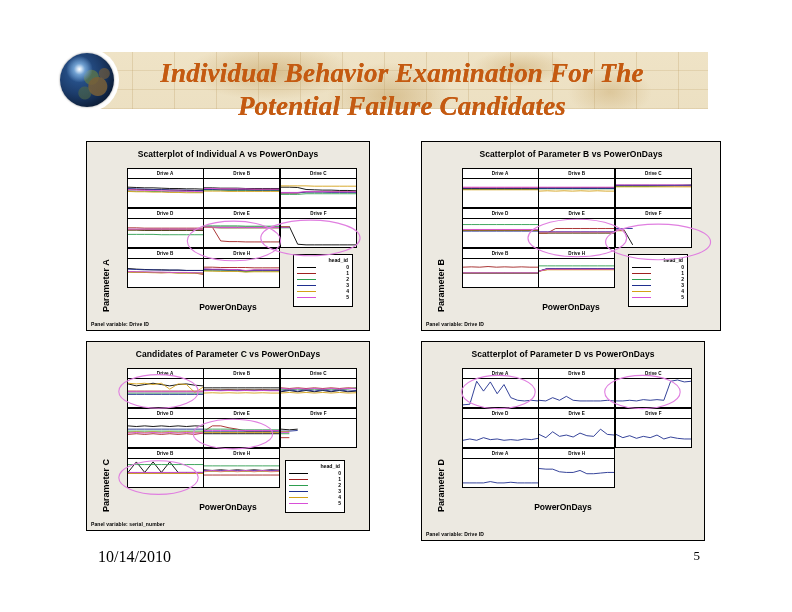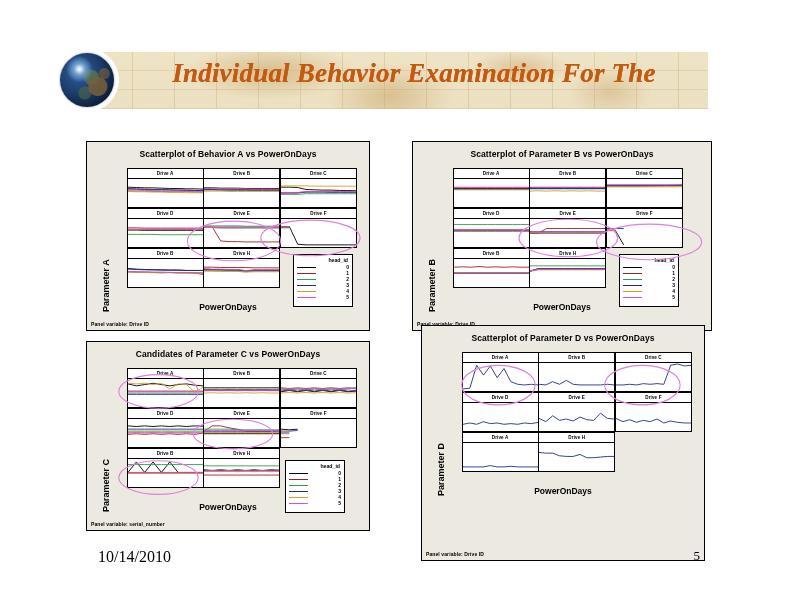--- a/index.html
+++ b/index.html
@@ -20,21 +20,21 @@
       repeating-linear-gradient(90deg, rgba(190,160,105,.30) 0 1px, rgba(0,0,0,0) 1px 42px),
       repeating-linear-gradient(0deg, rgba(190,160,105,.25) 0 1px, rgba(0,0,0,0) 1px 19px),
       radial-gradient(ellipse 120px 40px at 180px 20px, rgba(196,160,95,.55), rgba(0,0,0,0) 70%),
       radial-gradient(ellipse 90px 48px at 300px 44px, rgba(196,160,95,.50), rgba(0,0,0,0) 70%),
       radial-gradient(ellipse 70px 26px at 430px 16px, rgba(196,160,95,.45), rgba(0,0,0,0) 70%),
       radial-gradient(ellipse 60px 36px at 520px 40px, rgba(196,160,95,.40), rgba(0,0,0,0) 70%),
       linear-gradient(180deg,#efe3c6 0%,#ece0c2 100%);
     overflow:hidden;
   }
   .title-text{
-    position:absolute;left:108px;top:57px;width:612px;
+    position:absolute;left:96px;top:57px;width:612px;
     text-align:center;
     font-family:"Liberation Serif", serif;
     font-style:italic;font-weight:bold;
     font-size:27px;line-height:33px;
     color:#c45a11;
     letter-spacing:.2px;
     text-shadow:0 0 0 #c45a11;
   }
   .title-line1{display:block;}
   .title-line2{display:block;}
@@ -146,24 +146,25 @@
 </head>
 <body>
 
 <div class="slide">
 
   <div class="title-band"></div>
   <div class="globe-halo"></div>
   <div class="globe"></div>
   <div class="title-text">
     <span class="title-line1">Individual Behavior Examination For The</span>
+    <span class="title-line2">Potential Failure Candidates</span>
   </div>
 
   <div class="chart" id="c0" style="left:86px;top:141px;width:284px;height:190px;">
-    <div class="chart-title">Scatterplot of Behavior A vs PowerOnDays</div>
+    <div class="chart-title">Scatterplot of Individual A vs PowerOnDays</div>
     <div class="ylabel" style="left:14px;top:170px;font-size:9px;">Parameter A</div>
     <div class="grid" style="left:40px;top:26px;width:230px;height:120px;">
         <div class="cell">
           <div class="cell-hdr">Drive A</div>
           <div class="cell-plot">
             <svg viewBox="0 0 100 40" preserveAspectRatio="none">
               <polyline points="0.00,12.44 11.11,12.89 22.22,13.33 33.33,13.33 44.44,13.78 55.56,14.22 66.67,14.22 77.78,14.67 88.89,14.67 100.00,15.11" fill="none" stroke="#000000" stroke-width="0.9" vector-effect="non-scaling-stroke"></polyline>
               <polyline points="0.00,15.11 11.11,15.56 22.22,15.56 33.33,16.00 44.44,16.00 55.56,16.44 66.67,16.44 77.78,16.89 88.89,16.89 100.00,17.33" fill="none" stroke="#a02020" stroke-width="0.9" vector-effect="non-scaling-stroke"></polyline>
               <polyline points="0.00,17.33 11.11,17.78 22.22,17.78 33.33,18.22 44.44,18.22 55.56,18.67 66.67,18.67 77.78,18.67 88.89,19.11 100.00,19.11" fill="none" stroke="#2e9e4f" stroke-width="0.9" vector-effect="non-scaling-stroke"></polyline>
               <polyline points="0.00,14.22 11.11,14.67 22.22,15.11 33.33,15.56 44.44,15.56 55.56,16.00 66.67,16.44 77.78,16.44 88.89,16.89 100.00,16.89" fill="none" stroke="#1f2f8f" stroke-width="0.9" vector-effect="non-scaling-stroke"></polyline>
@@ -293,21 +294,21 @@
           <span class="legend-label">5</span>
         </div>
       </div>
     <div class="panelnote">Panel variable: Drive ID</div>
     <svg class="anno" viewBox="0 0 284 190" preserveAspectRatio="none">
       <ellipse cx="148" cy="100" rx="47" ry="20" fill="none" stroke="#e07fe0" stroke-width="1.1"></ellipse>
       <ellipse cx="225" cy="97" rx="50" ry="18" fill="none" stroke="#e07fe0" stroke-width="1.1"></ellipse>
     </svg>
   </div>
 
-  <div class="chart" id="c1" style="left:412px;top:141px;width:300px;height:190px;">
+  <div class="chart" id="c1" style="left:421px;top:141px;width:300px;height:190px;">
     <div class="chart-title">Scatterplot of Parameter B vs PowerOnDays</div>
     <div class="ylabel" style="left:14px;top:170px;font-size:9px;">Parameter B</div>
     <div class="grid" style="left:40px;top:26px;width:230px;height:120px;">
         <div class="cell">
           <div class="cell-hdr">Drive A</div>
           <div class="cell-plot">
             <svg viewBox="0 0 100 40" preserveAspectRatio="none">
               <polyline points="0.00,14.22 11.11,14.22 22.22,14.22 33.33,14.22 44.44,14.22 55.56,14.22 66.67,14.22 77.78,14.22 88.89,14.22 100.00,14.22" fill="none" stroke="#000000" stroke-width="0.9" vector-effect="non-scaling-stroke"></polyline>
               <polyline points="0.00,13.33 11.11,13.33 22.22,13.33 33.33,13.33 44.44,13.33 55.56,13.33 66.67,13.33 77.78,13.33 88.89,13.33 100.00,13.33" fill="none" stroke="#a02020" stroke-width="0.9" vector-effect="non-scaling-stroke"></polyline>
               <polyline points="0.00,15.56 11.11,15.56 22.22,15.56 33.33,15.56 44.44,15.56 55.56,15.56 66.67,15.56 77.78,15.56 88.89,15.56 100.00,15.56" fill="none" stroke="#2e9e4f" stroke-width="0.9" vector-effect="non-scaling-stroke"></polyline>
@@ -584,21 +585,21 @@
         </div>
       </div>
     <div class="panelnote">Panel variable: serial_number</div>
     <svg class="anno" viewBox="0 0 284 190" preserveAspectRatio="none">
       <ellipse cx="72" cy="50" rx="40" ry="17" fill="none" stroke="#e07fe0" stroke-width="1.1"></ellipse>
       <ellipse cx="147" cy="93" rx="40" ry="15" fill="none" stroke="#e07fe0" stroke-width="1.1"></ellipse>
       <ellipse cx="72" cy="137" rx="40" ry="17" fill="none" stroke="#e07fe0" stroke-width="1.1"></ellipse>
     </svg>
   </div>
 
-  <div class="chart" id="c3" style="left:421px;top:325px;width:284px;height:236px;">
+  <div class="chart" id="c3" style="left:421px;top:341px;width:284px;height:200px;">
     <div class="chart-title">Scatterplot of Parameter D vs PowerOnDays</div>
     <div class="ylabel" style="left:14px;top:170px;font-size:9px;">Parameter D</div>
     <div class="grid" style="left:40px;top:26px;width:230px;height:120px;">
         <div class="cell">
           <div class="cell-hdr">Drive A</div>
           <div class="cell-plot">
             <svg viewBox="0 0 100 40" preserveAspectRatio="none">
               <polyline points="0.00,36.44 9.09,35.56 18.18,4.44 27.27,17.78 36.36,5.33 45.45,21.33 54.55,8.89 63.64,26.67 72.73,30.22 81.82,31.11 90.91,30.22 100.00,31.11" fill="none" stroke="#1f2f8f" stroke-width="0.9" vector-effect="non-scaling-stroke"></polyline>
             </svg>
           </div>

